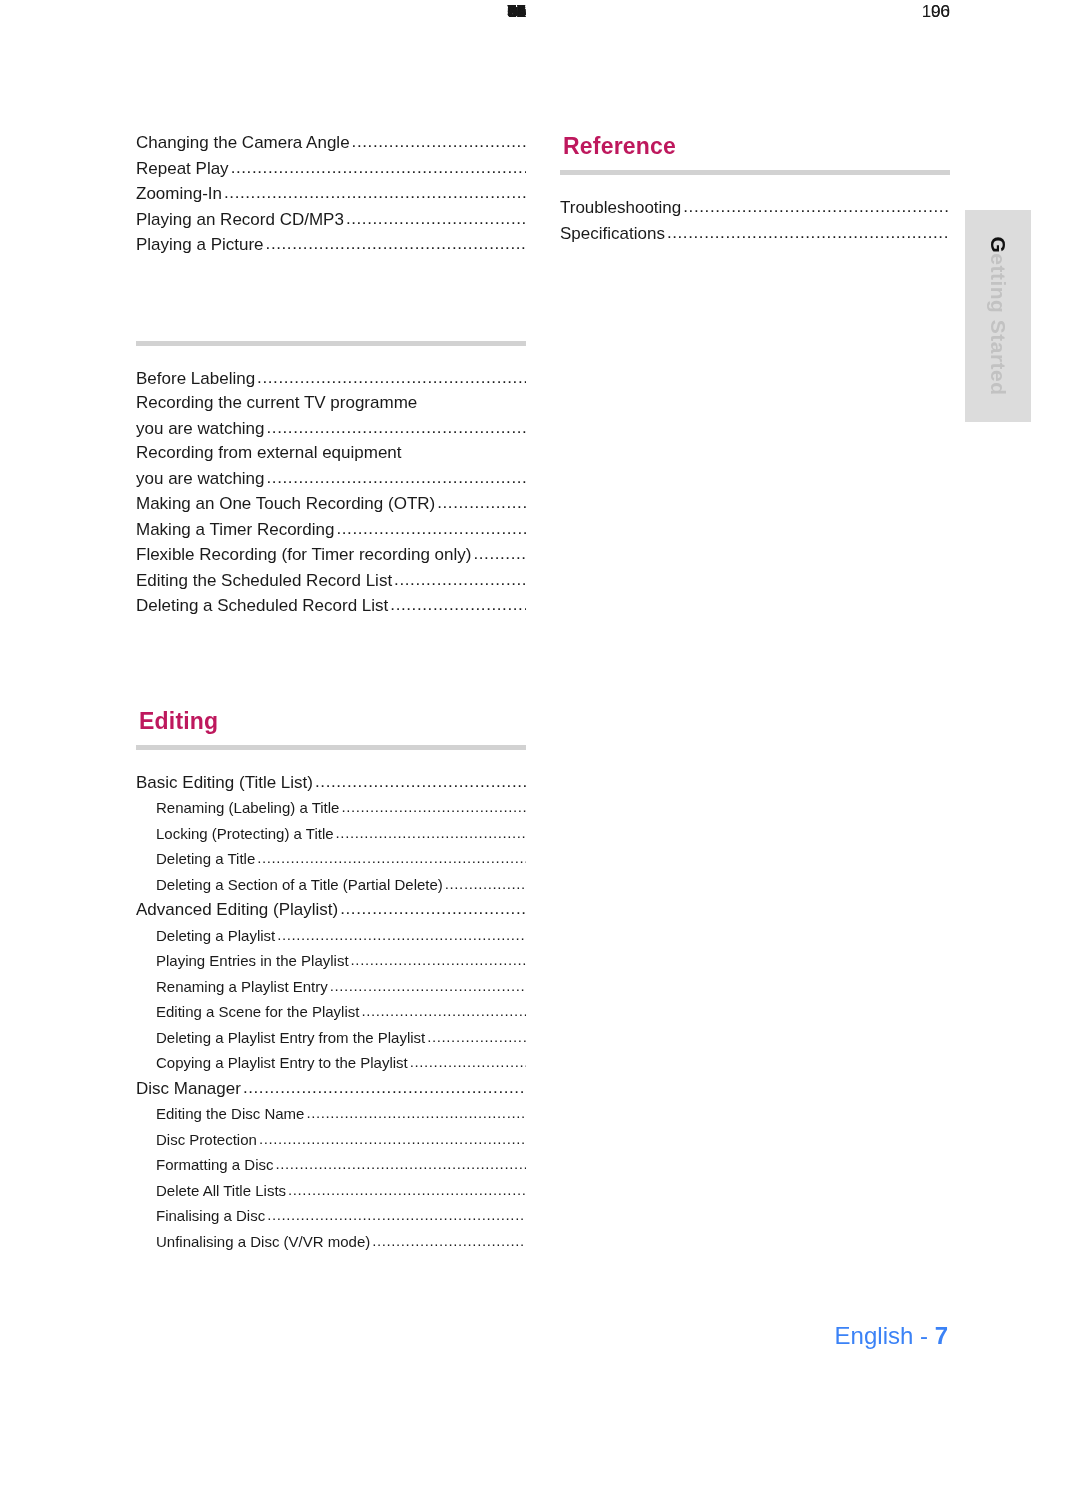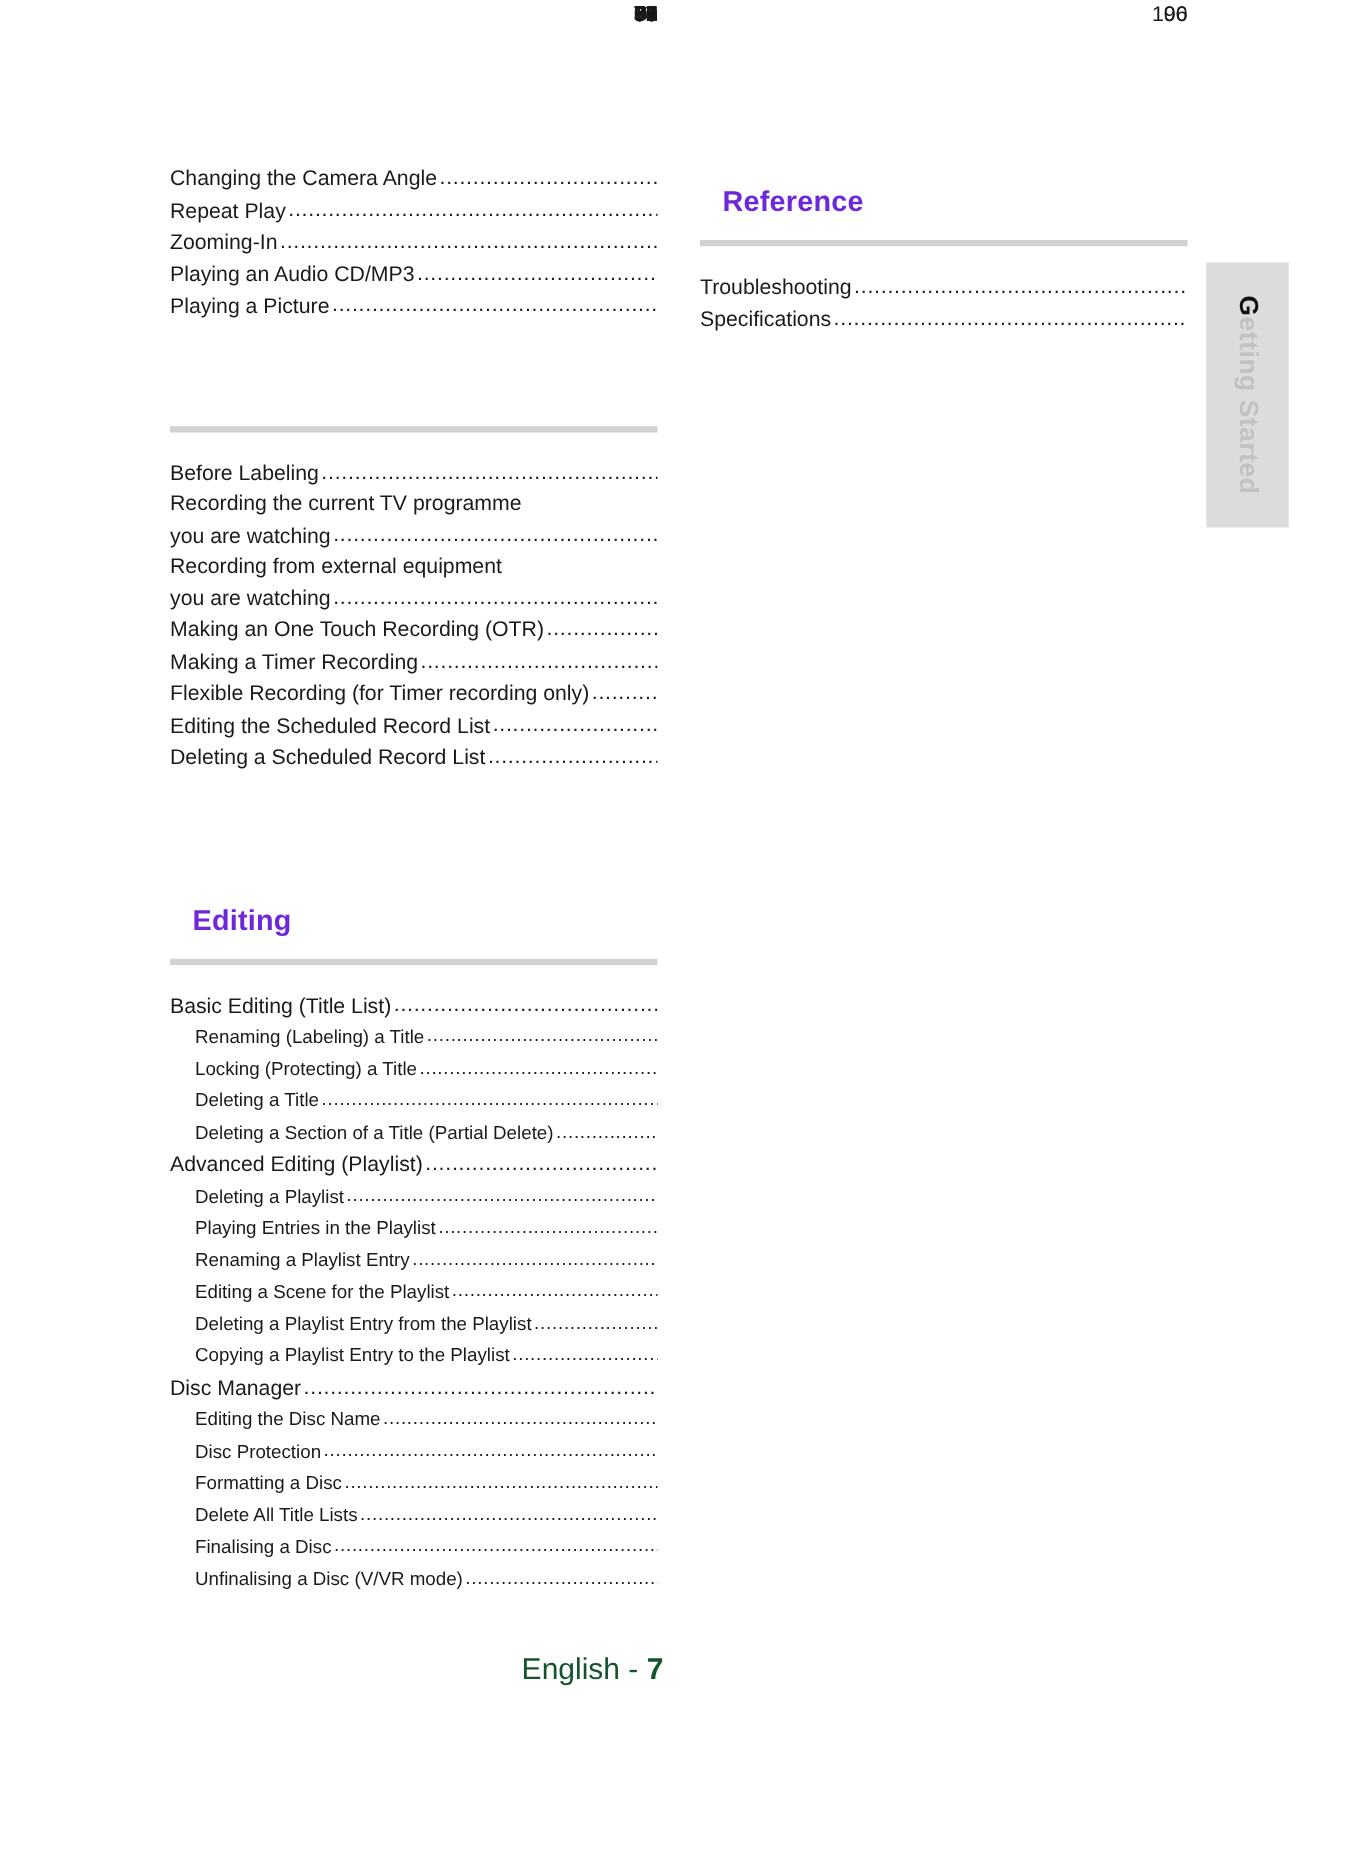--- a/index.html
+++ b/index.html
@@ -57,24 +57,24 @@
     position: absolute;
     left: 560px;
     top: 0;
     width: 390px;
   }
 
   
   .section-title {
     font-size: 23px;
     font-weight: bold;
-    color: #6d28d9;
+    color: #be185d;
     letter-spacing: 0.2px;
     line-height: 26px;
-    margin: 18px;
+    margin: 3px;
   }
   .section-rule {
     height: 5px;
     background: #d2d2d2;
     margin-top: 11px;
   }
 
   
   .toc-list {
     list-style: none;
@@ -114,23 +114,23 @@
     padding-left: 20px;
   }
   .entries-top { margin-top: 20px; }
 
   
   .footer {
     position: absolute;
     left: 0;
     top: 1322px;
     width: 948px;
-    text-align: center;
+    text-align: right;
     font-size: 24px;
-    color: #14532d;
+    color: #3b82f6;
   }
   .footer .num {
     font-weight: bold;
   }
 </style>
 </head>
 <body>
 
 <div class="page">
 
@@ -151,21 +151,21 @@
           <span class="label">Repeat Play </span>
           <span class="leader">......................................................................................................................................</span>
           <span class="page">55</span>
         </li>
         <li class="toc-entry">
           <span class="label">Zooming-In </span>
           <span class="leader">......................................................................................................................................</span>
           <span class="page">57</span>
         </li>
         <li class="toc-entry">
-          <span class="label">Playing an Audio CD/MP3</span>
+          <span class="label">Playing an Record CD/MP3</span>
           <span class="leader">......................................................................................................................................</span>
           <span class="page">57</span>
         </li>
         <li class="toc-entry">
           <span class="label">Playing a Picture </span>
           <span class="leader">......................................................................................................................................</span>
           <span class="page">63</span>
         </li>
       </ul>
 

